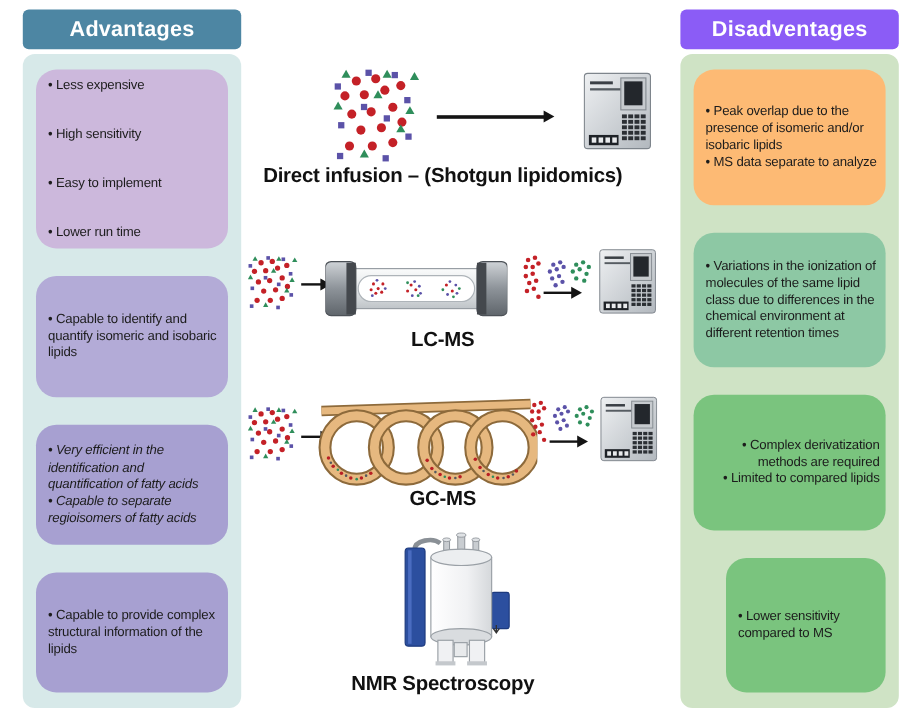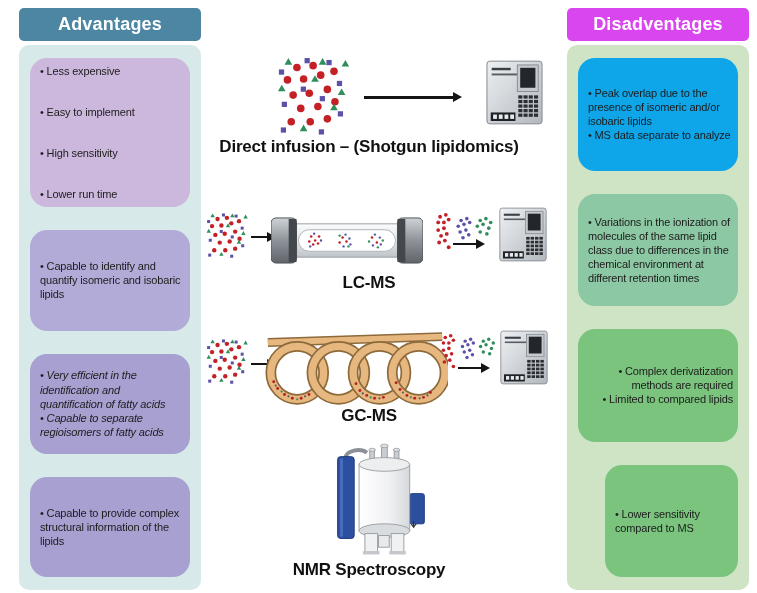--- a/index.html
+++ b/index.html
@@ -10,37 +10,37 @@
   }
   
   .col { position:absolute; top:8px; width:193px;padding-left:11px; }
   .col-left  { left:8px; }
   .col-right { left:556px; }
   .col-header {
     height:33px; border-radius:5px; color:#ffffff; font-size:18px; font-weight:700;
     text-align:center; line-height:33px; letter-spacing:.2px;
   }
   .col-left  .col-header { background:#4d86a3; }
-  .col-right .col-header { background:#d946ef; }
+  .col-right .col-header { background:#8b5cf6; }
   .col-panel {
     margin-top:4px; height:545px; border-radius:10px;
     padding:13px 11px; display:flex; flex-direction:column; gap:23px;
   }
   .col-left  .col-panel { background:#d7e9e9; }
   .col-right .col-panel { background:#cfe3c5; }
   .info-box {
     flex:1 1 0; border-radius:17px; display:flex; flex-direction:column;
     justify-content:center; padding:6px 5px 6px 10px;
     font-size:11px; line-height:1.28; letter-spacing:-0.15px; color:#1c1c1c;
   }
   .adv-1 { background:#ccb8dc;gap:27px; }
   .adv-2 { background:#b3abd7; }
   .adv-3 { background:#a7a0d1;font-style:italic; }
   .adv-4 { background:#a7a0d1;justify-content:center; }
-  .dis-1 { background:#0ea5e9; }
+  .dis-1 { background:#fdba74; }
   .dis-2 { background:#8dc8a4; }
   .dis-3 { background:#7ac47e;text-align:right; }
   .dis-4 { background:#7ac47e;margin-left:27px; }
   
   .abs { position:absolute; }
   .tech-label {
     position:absolute; left:193px; width:352px; text-align:center;
     font-size:17px; font-weight:700; color:#111111; letter-spacing:-0.2px;
   }
   .arrow { position:absolute; height:2px; background:#141414; }
@@ -326,22 +326,22 @@
   </defs>
 </svg>
 
 <div class="page">
 
   <div class="col col-left">
     <div class="col-header">Advantages</div>
     <div class="col-panel">
       <div class="info-box adv-1">
         <div>• Less expensive</div>
+        <div>• High sensitivity</div>
         <div>• Easy to implement</div>
-        <div>• High sensitivity</div>
         <div>• Lower run time</div>
       </div>
       <div class="info-box adv-2">
         <div>• Capable to identify and quantify isomeric and isobaric lipids</div>
       </div>
       <div class="info-box adv-3">
         <div>• Very efficient in the identification and quantification of fatty acids</div>
         <div>• Capable to separate regioisomers of fatty acids</div>
       </div>
       <div class="info-box adv-4">

